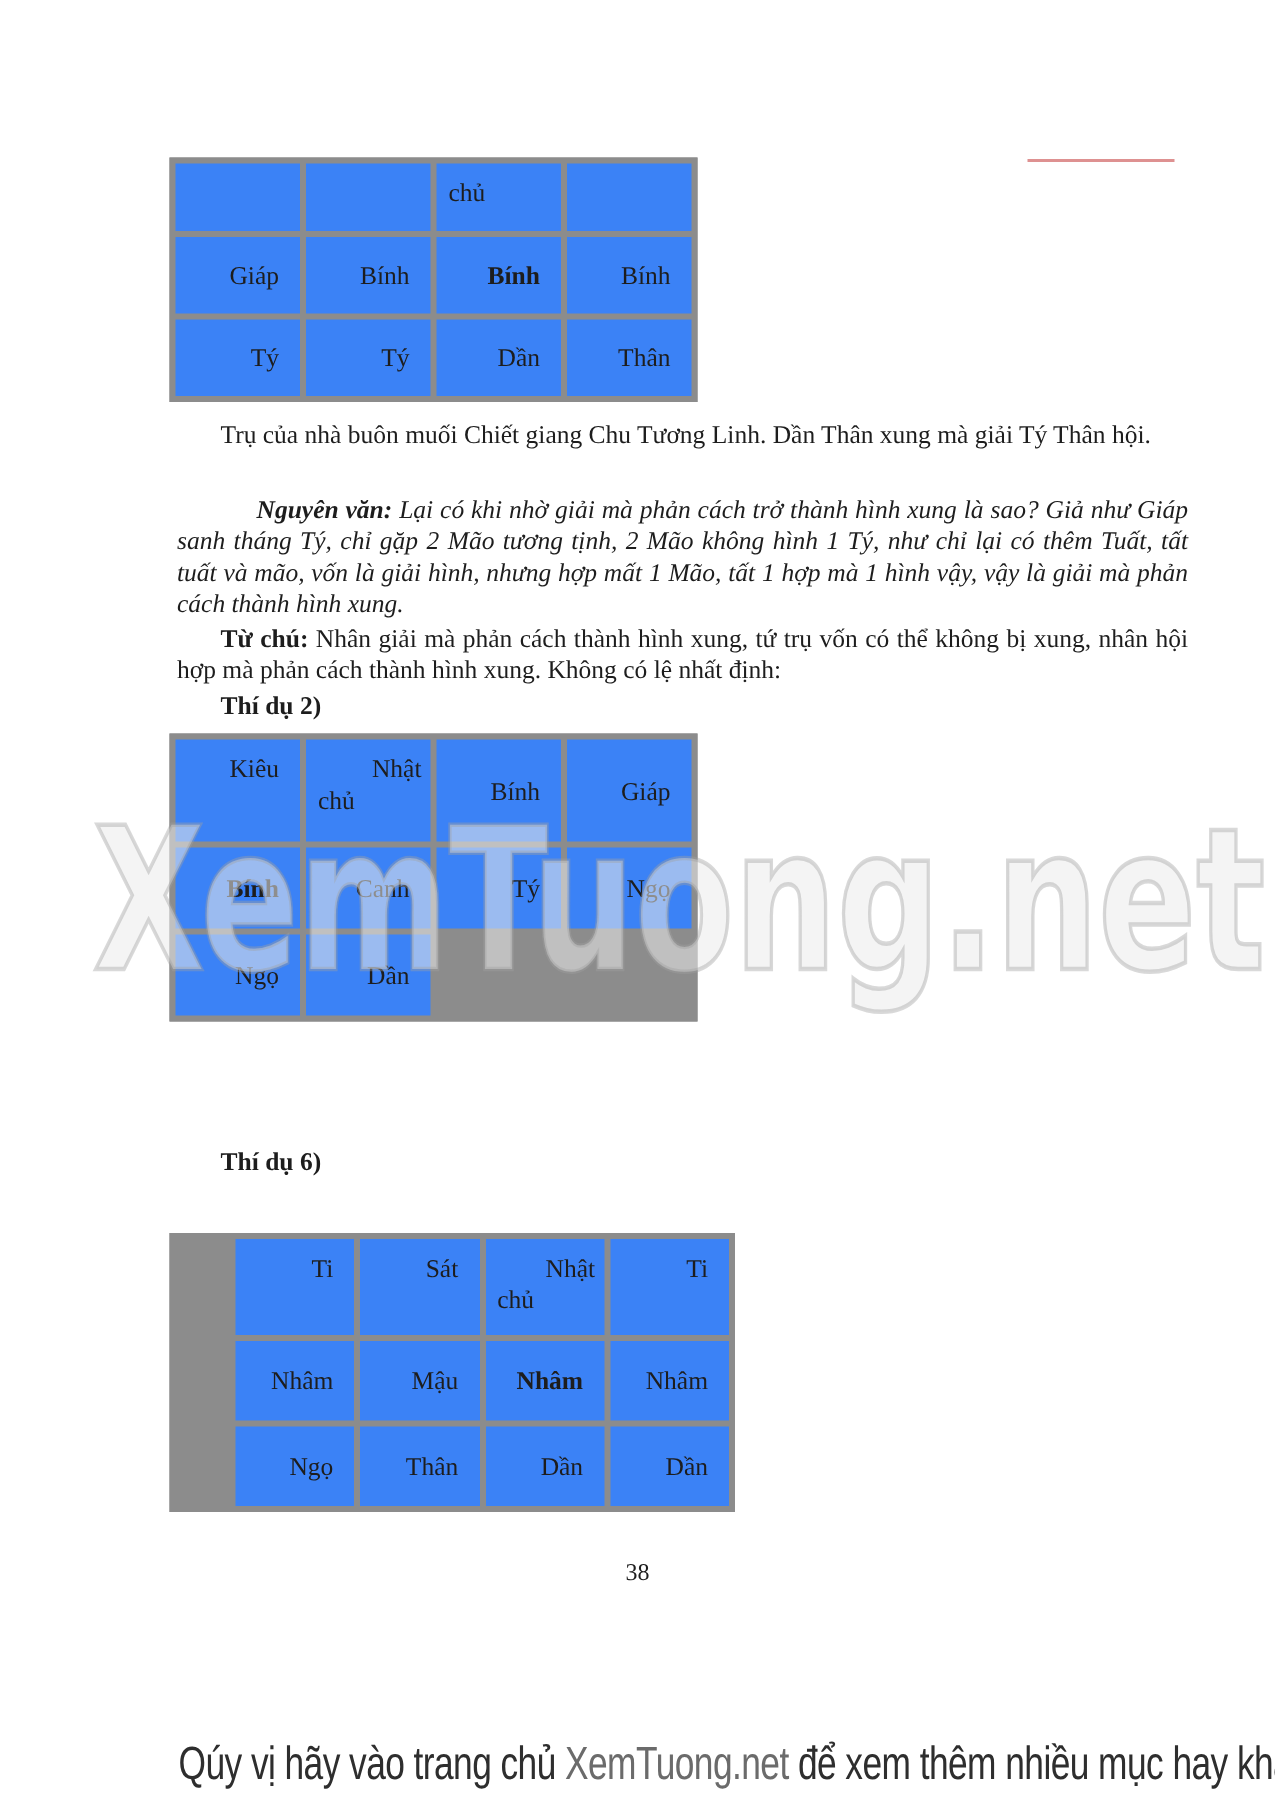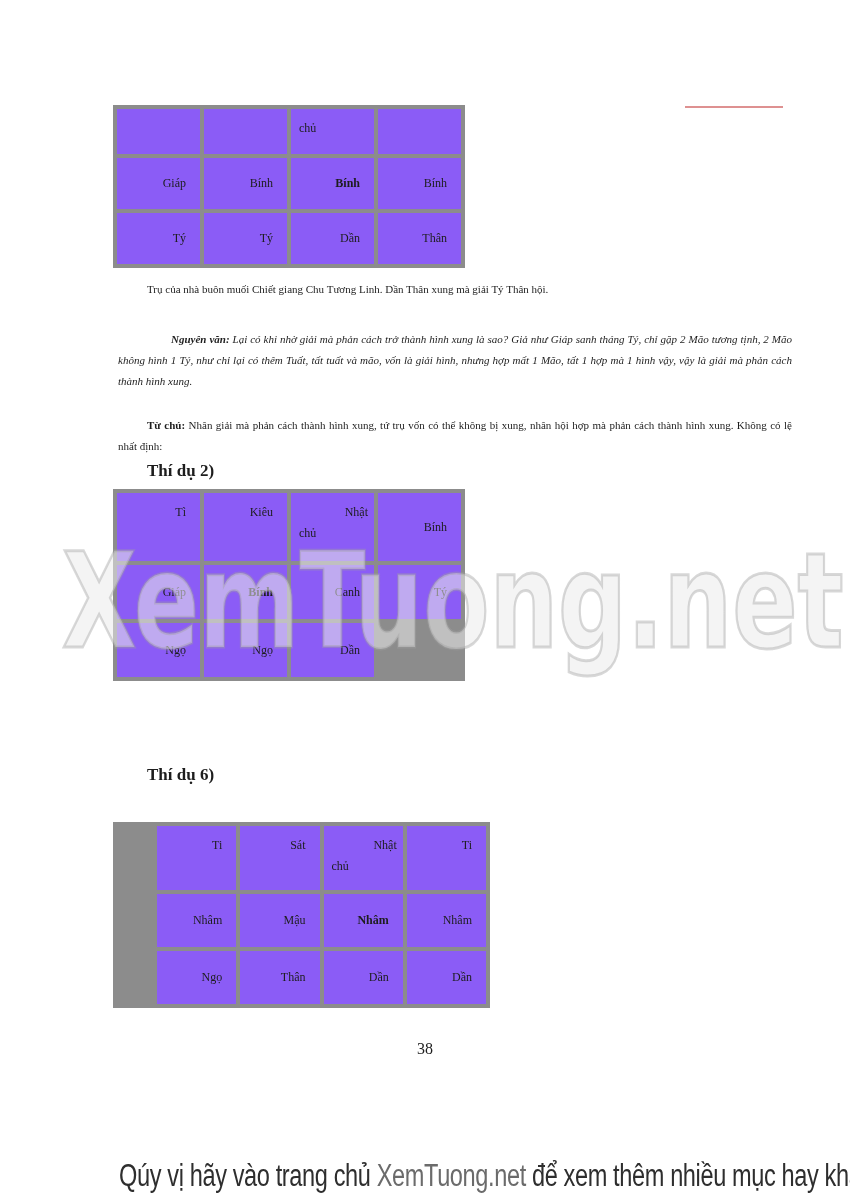--- a/index.html
+++ b/index.html
@@ -22,35 +22,35 @@
     box-sizing:border-box;
     border:4px solid #8c8c8c;
     background:#8c8c8c;
     gap:4px;
     grid-template-columns:repeat(4,1fr);
   }
   .t1{left:113px;top:105px;width:352px;grid-template-rows:45px 51px 51px;}
   .t2{left:113px;top:489px;width:352px;grid-template-rows:68px 54px 54px;}
   .t3{left:113px;top:822px;width:377px;grid-template-rows:64px 53px 53px;padding-left:40px;}
   .cell{
-    background:#8b5cf6;
+    background:#3b82f6;
     display:flex;align-items:center;justify-content:flex-end;
-    padding-right:14px;font-size:12px;line-height:21px;
+    padding-right:14px;font-size:17px;line-height:21px;
     box-sizing:border-box;
   }
   .cell.hd{align-items:flex-start;padding-top:9px;}
   .cell.daycell{flex-direction:column;align-items:stretch;justify-content:flex-start;
     padding:9px 6px 0 6px;}
   .cell.daycell .ln1{display:block;text-align:right;}
   .cell.daycell .ln2{display:block;text-align:left;padding-left:2px;}
   .cell.bold{font-weight:bold;}
   
   .para{
     position:absolute;left:118px;width:674px;
-    font-size:11px;line-height:21px;
+    font-size:17px;line-height:21px;
     text-align:justify;text-indent:29px;
     margin:0;
   }
   .p1{top:279px;}
   .p2{top:329px;font-style:italic;}
   .p2 .lbl{font-weight:bold;margin-left:24px;}
   .p3{top:415px;}
   .p3 .lbl{font-weight:bold;}
   .p4{top:716px;}
   .exlabel{
@@ -121,21 +121,20 @@
 
   <p class="para p1">Trụ của nhà buôn muối Chiết giang Chu Tương Linh. Dần Thân xung mà giải Tý Thân hội.</p>
 
   <p class="para p2"><span class="lbl">Nguyên văn:</span><span> Lại có khi nhờ giải mà phản cách trở thành hình xung là sao? Giả như Giáp sanh tháng Tý, chỉ gặp 2 Mão tương tịnh, 2 Mão không hình 1 Tý, như chỉ lại có thêm Tuất, tất tuất và mão, vốn là giải hình, nhưng hợp mất 1 Mão, tất 1 hợp mà 1 hình vậy, vậy là giải mà phản cách thành hình xung.</span></p>
 
   <p class="para p3"><span class="lbl">Từ chú:</span><span> Nhân giải mà phản cách thành hình xung, tứ trụ vốn có thể không bị xung, nhân hội hợp mà phản cách thành hình xung. Không có lệ nhất định:</span></p>
 
   <p class="exlabel ex5">Thí dụ 2)</p>
 
   <div class="ctable t2">
-    <div class="cell hd">Tì</div>
     <div class="cell hd">Kiêu</div>
     <div class="cell hd daycell">
       <span class="ln1">Nhật</span>
       <span class="ln2">chủ</span>
     </div>
 
     <div class="cell">Bính</div>
     <div class="cell">Giáp</div>
     <div class="cell bold">Bính</div>
     <div class="cell">Canh</div>

